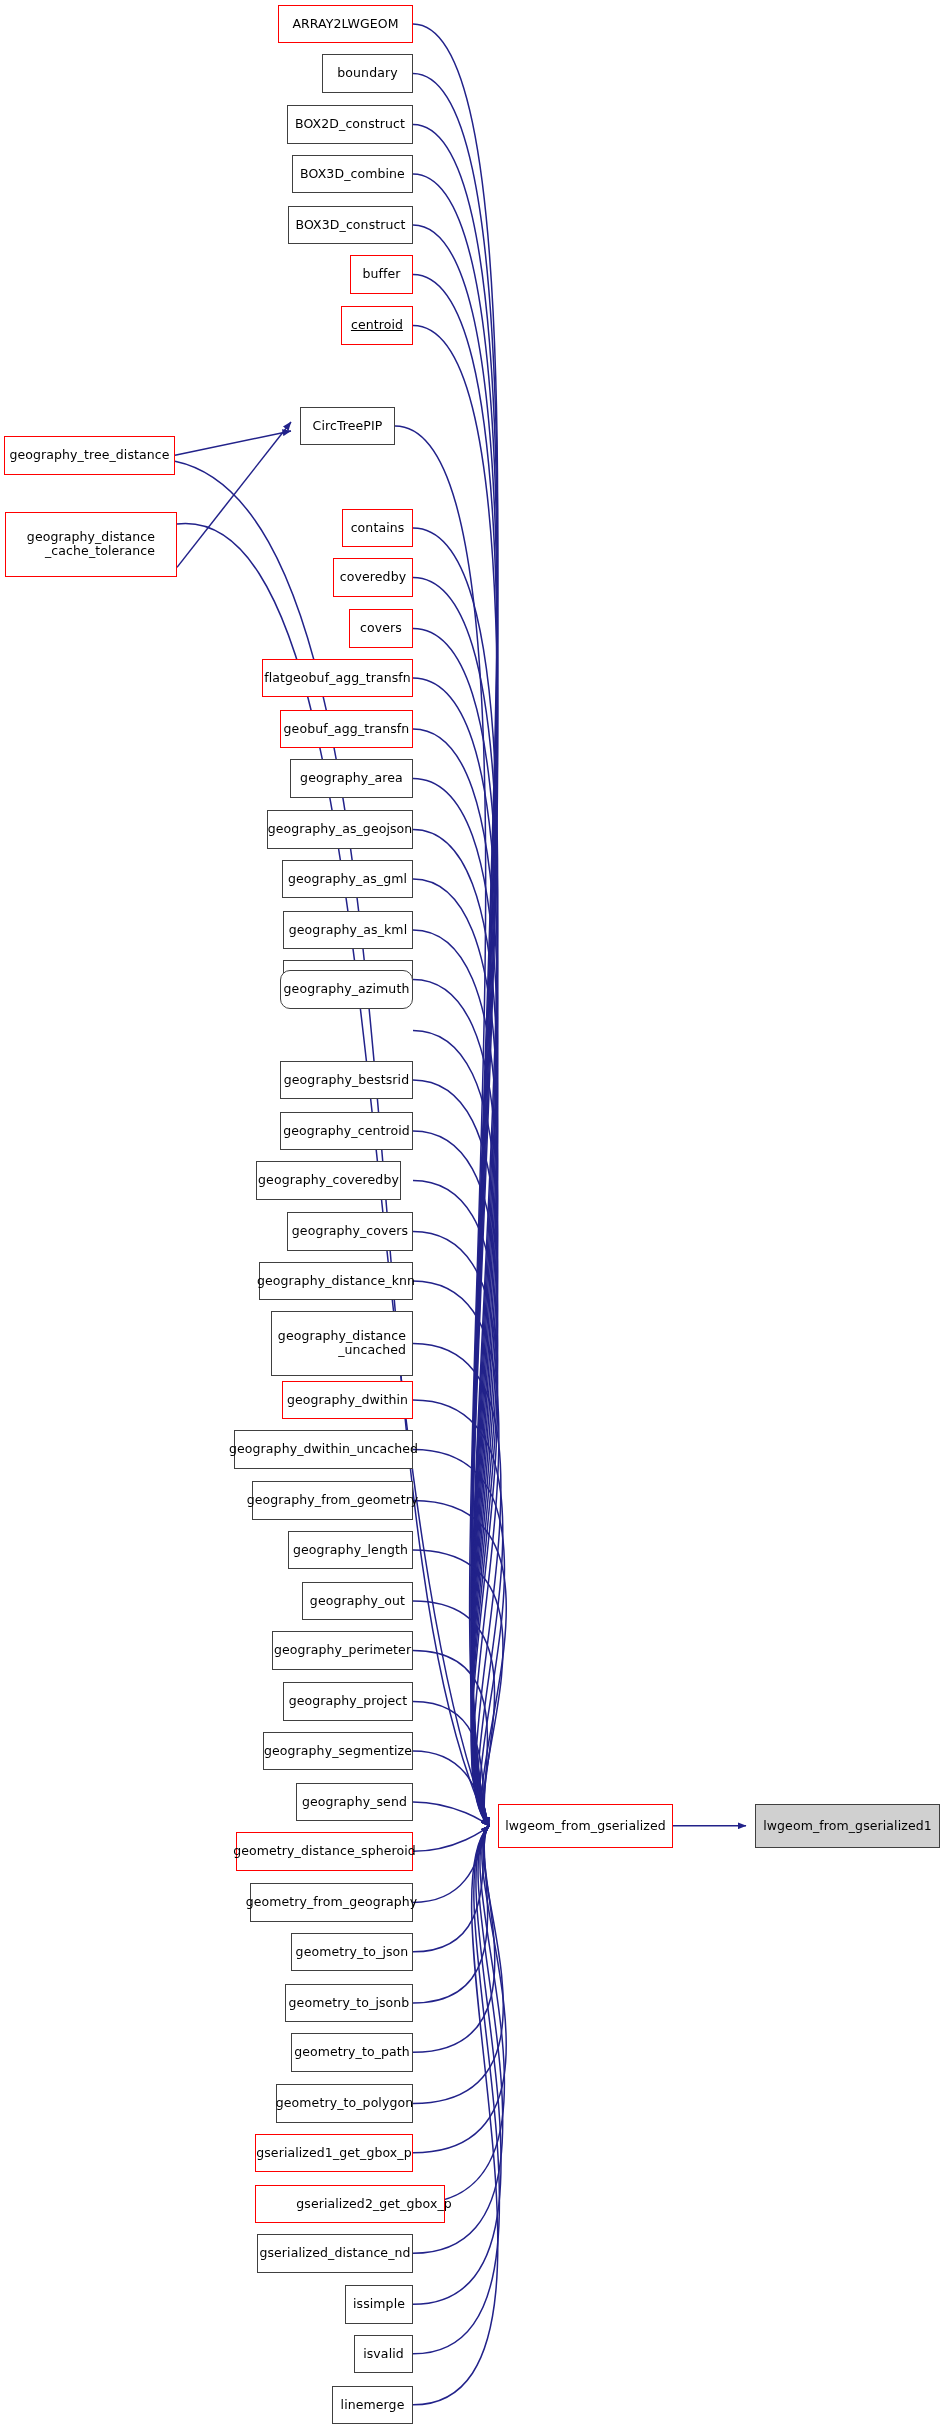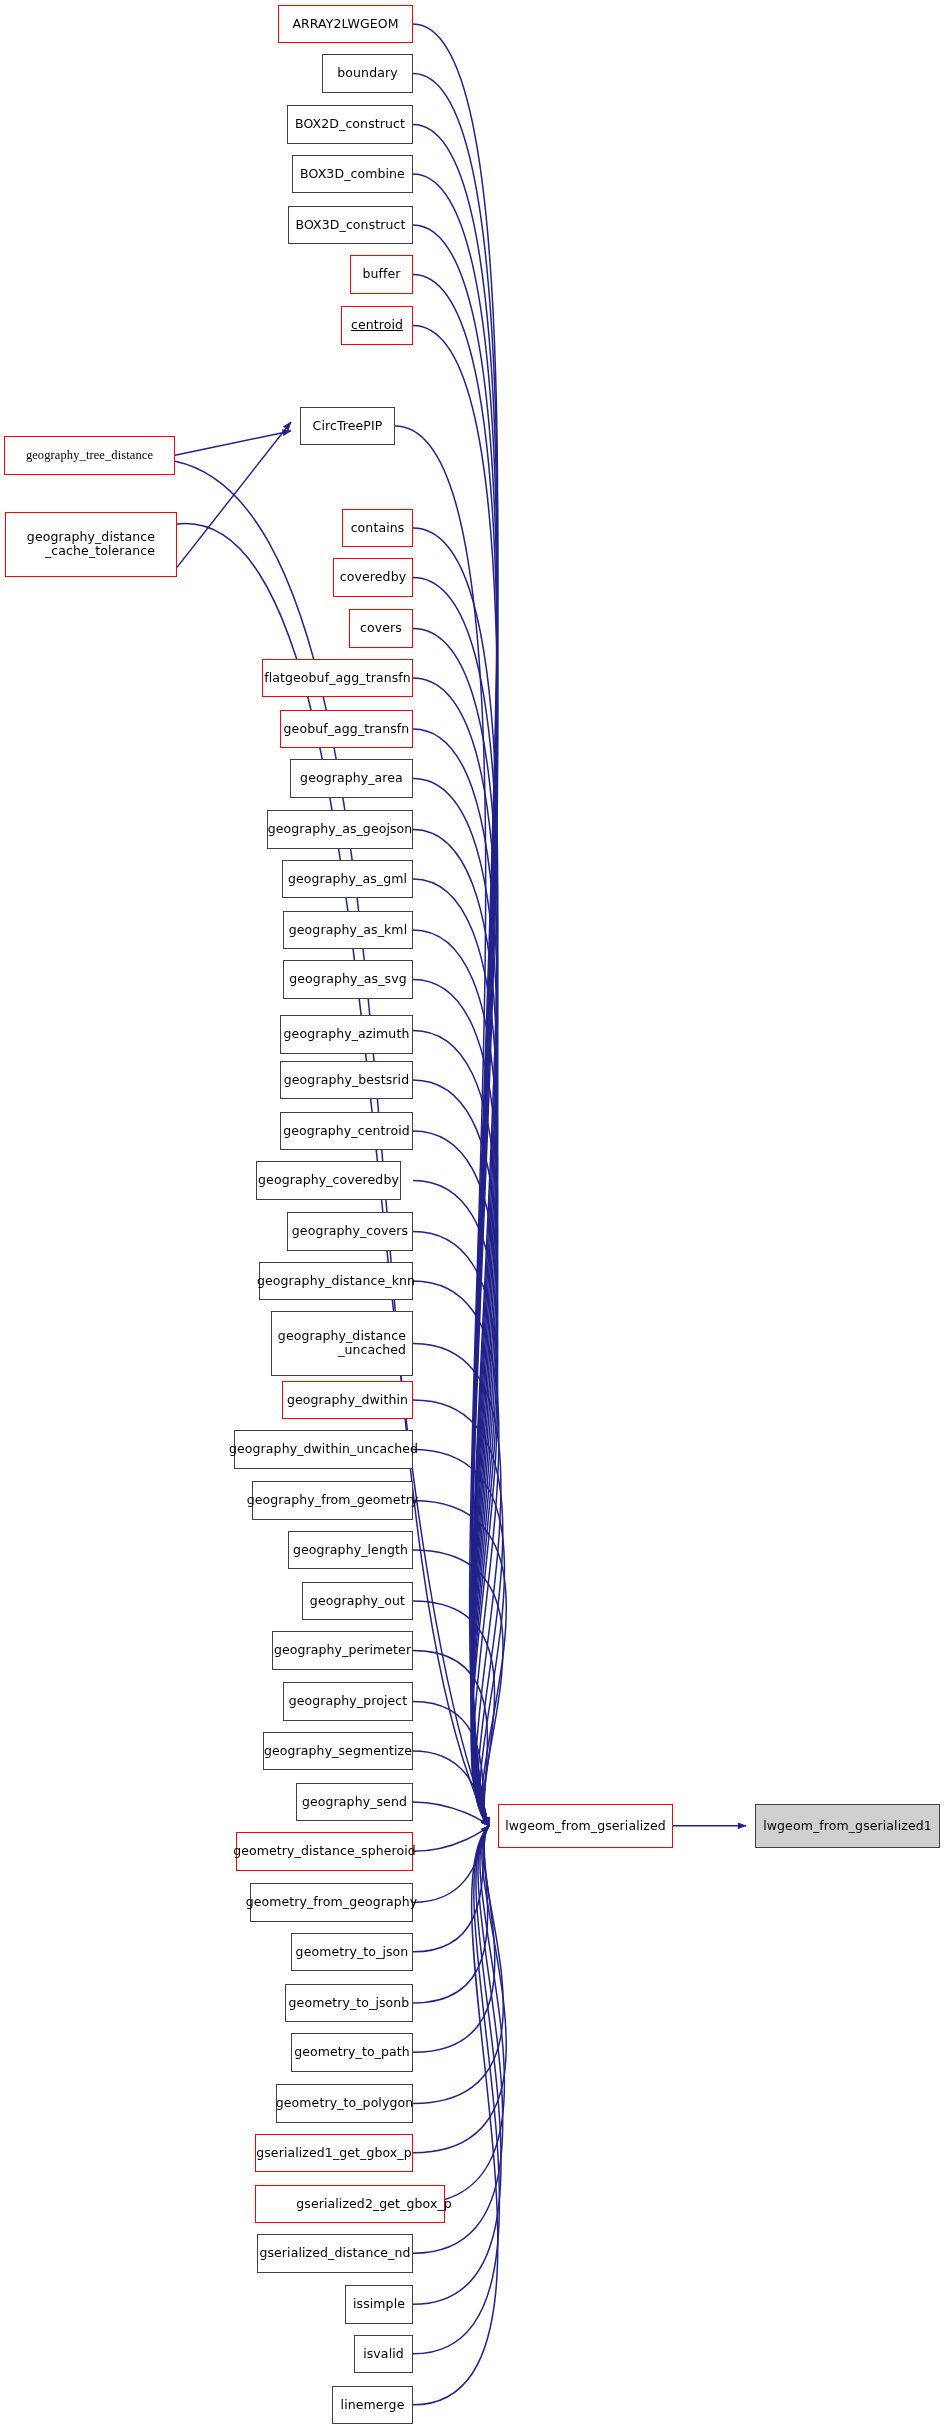--- a/index.html
+++ b/index.html
@@ -109,32 +109,32 @@
       <div class="node red" style="left: 278px; top: 4.6381px; width: 135px; height: 38.6508px;"><span>ARRAY2LWGEOM</span></div>
       <div class="node " style="left: 322px; top: 54.1111px; width: 91px; height: 38.6508px;"><span>boundary</span></div>
       <div class="node " style="left: 287px; top: 105.13px; width: 126px; height: 38.6508px;"><span>BOX2D_construct</span></div>
       <div class="node " style="left: 292px; top: 154.603px; width: 121px; height: 38.6508px;"><span>BOX3D_combine</span></div>
       <div class="node " style="left: 288px; top: 205.622px; width: 125px; height: 38.6508px;"><span>BOX3D_construct</span></div>
       <div class="node red" style="left: 350px; top: 255.095px; width: 63px; height: 38.6508px;"><span>buffer</span></div>
       <div class="node red" style="left: 341px; top: 306.114px; width: 72px; height: 38.6508px; text-decoration: underline;"><span>centroid</span></div>
       <div class="node red" style="left: 5px; top: 511.737px; width: 172px; height: 64.9333px;"><span>geography_distance
 _cache_tolerance</span></div>
       <div class="node " style="left: 300px; top: 406.606px; width: 95px; height: 38.6508px;"><span>CircTreePIP</span></div>
-      <div class="node red" style="left: 4px; top: 435.981px; width: 171px; height: 38.6508px; font-family: Liberation Serif, serif;"><span>geography_tree_distance</span></div>
+      <div class="node red" style="left: 4px; top: 435.981px; width: 171px; height: 38.6508px;"><span>geography_tree_distance</span></div>
       <div class="node red" style="left: 342px; top: 508.644px; width: 71px; height: 38.6508px;"><span>contains</span></div>
       <div class="node red" style="left: 333px; top: 558.117px; width: 80px; height: 38.6508px;"><span>coveredby</span></div>
       <div class="node red" style="left: 349px; top: 609.137px; width: 64px; height: 38.6508px;"><span>covers</span></div>
       <div class="node red" style="left: 262px; top: 658.61px; width: 151px; height: 38.6508px;"><span>flatgeobuf_agg_transfn</span></div>
       <div class="node red" style="left: 280px; top: 709.629px; width: 133px; height: 38.6508px;"><span>geobuf_agg_transfn</span></div>
       <div class="node " style="left: 290px; top: 759.102px; width: 123px; height: 38.6508px;"><span>geography_area</span></div>
       <div class="node " style="left: 267px; top: 810.121px; width: 146px; height: 38.6508px;"><span>geography_as_geojson</span></div>
       <div class="node " style="left: 282px; top: 859.594px; width: 131px; height: 38.6508px;"><span>geography_as_gml</span></div>
       <div class="node " style="left: 283px; top: 910.613px; width: 130px; height: 38.6508px;"><span>geography_as_kml</span></div>
       <div class="node " style="left: 283px; top: 960.086px; width: 130px; height: 38.6508px;"><span>geography_as_svg</span></div>
-      <div class="node " style="left: 280px; top: 1015px; width: 133px; height: 38.6508px;"><span>geography_azimuth</span></div>
+      <div class="node " style="left: 280px; top: 970px; width: 133px; height: 38.6508px; border-radius: 10px;"><span>geography_azimuth</span></div>
       <div class="node " style="left: 280px; top: 1060.58px; width: 133px; height: 38.6508px;"><span>geography_bestsrid</span></div>
       <div class="node " style="left: 280px; top: 1111.6px; width: 133px; height: 38.6508px;"><span>geography_centroid</span></div>
       <div class="node " style="left: 256px; top: 1161.07px; width: 145px; height: 38.6508px;"><span>geography_coveredby</span></div>
       <div class="node " style="left: 287px; top: 1212.09px; width: 126px; height: 38.6508px;"><span>geography_covers</span></div>
       <div class="node " style="left: 259px; top: 1261.56px; width: 154px; height: 38.6508px;"><span>geography_distance_knn</span></div>
       <div class="node " style="left: 271px; top: 1311.03px; width: 142px; height: 64.9333px;"><span>geography_distance
 _uncached</span></div>
       <div class="node red" style="left: 282px; top: 1380.61px; width: 131px; height: 38.6508px;"><span>geography_dwithin</span></div>
       <div class="node " style="left: 234px; top: 1430.08px; width: 179px; height: 38.6508px;"><span>geography_dwithin_uncached</span></div>
       <div class="node " style="left: 252px; top: 1481.1px; width: 161px; height: 38.6508px;"><span>geography_from_geometry</span></div>

